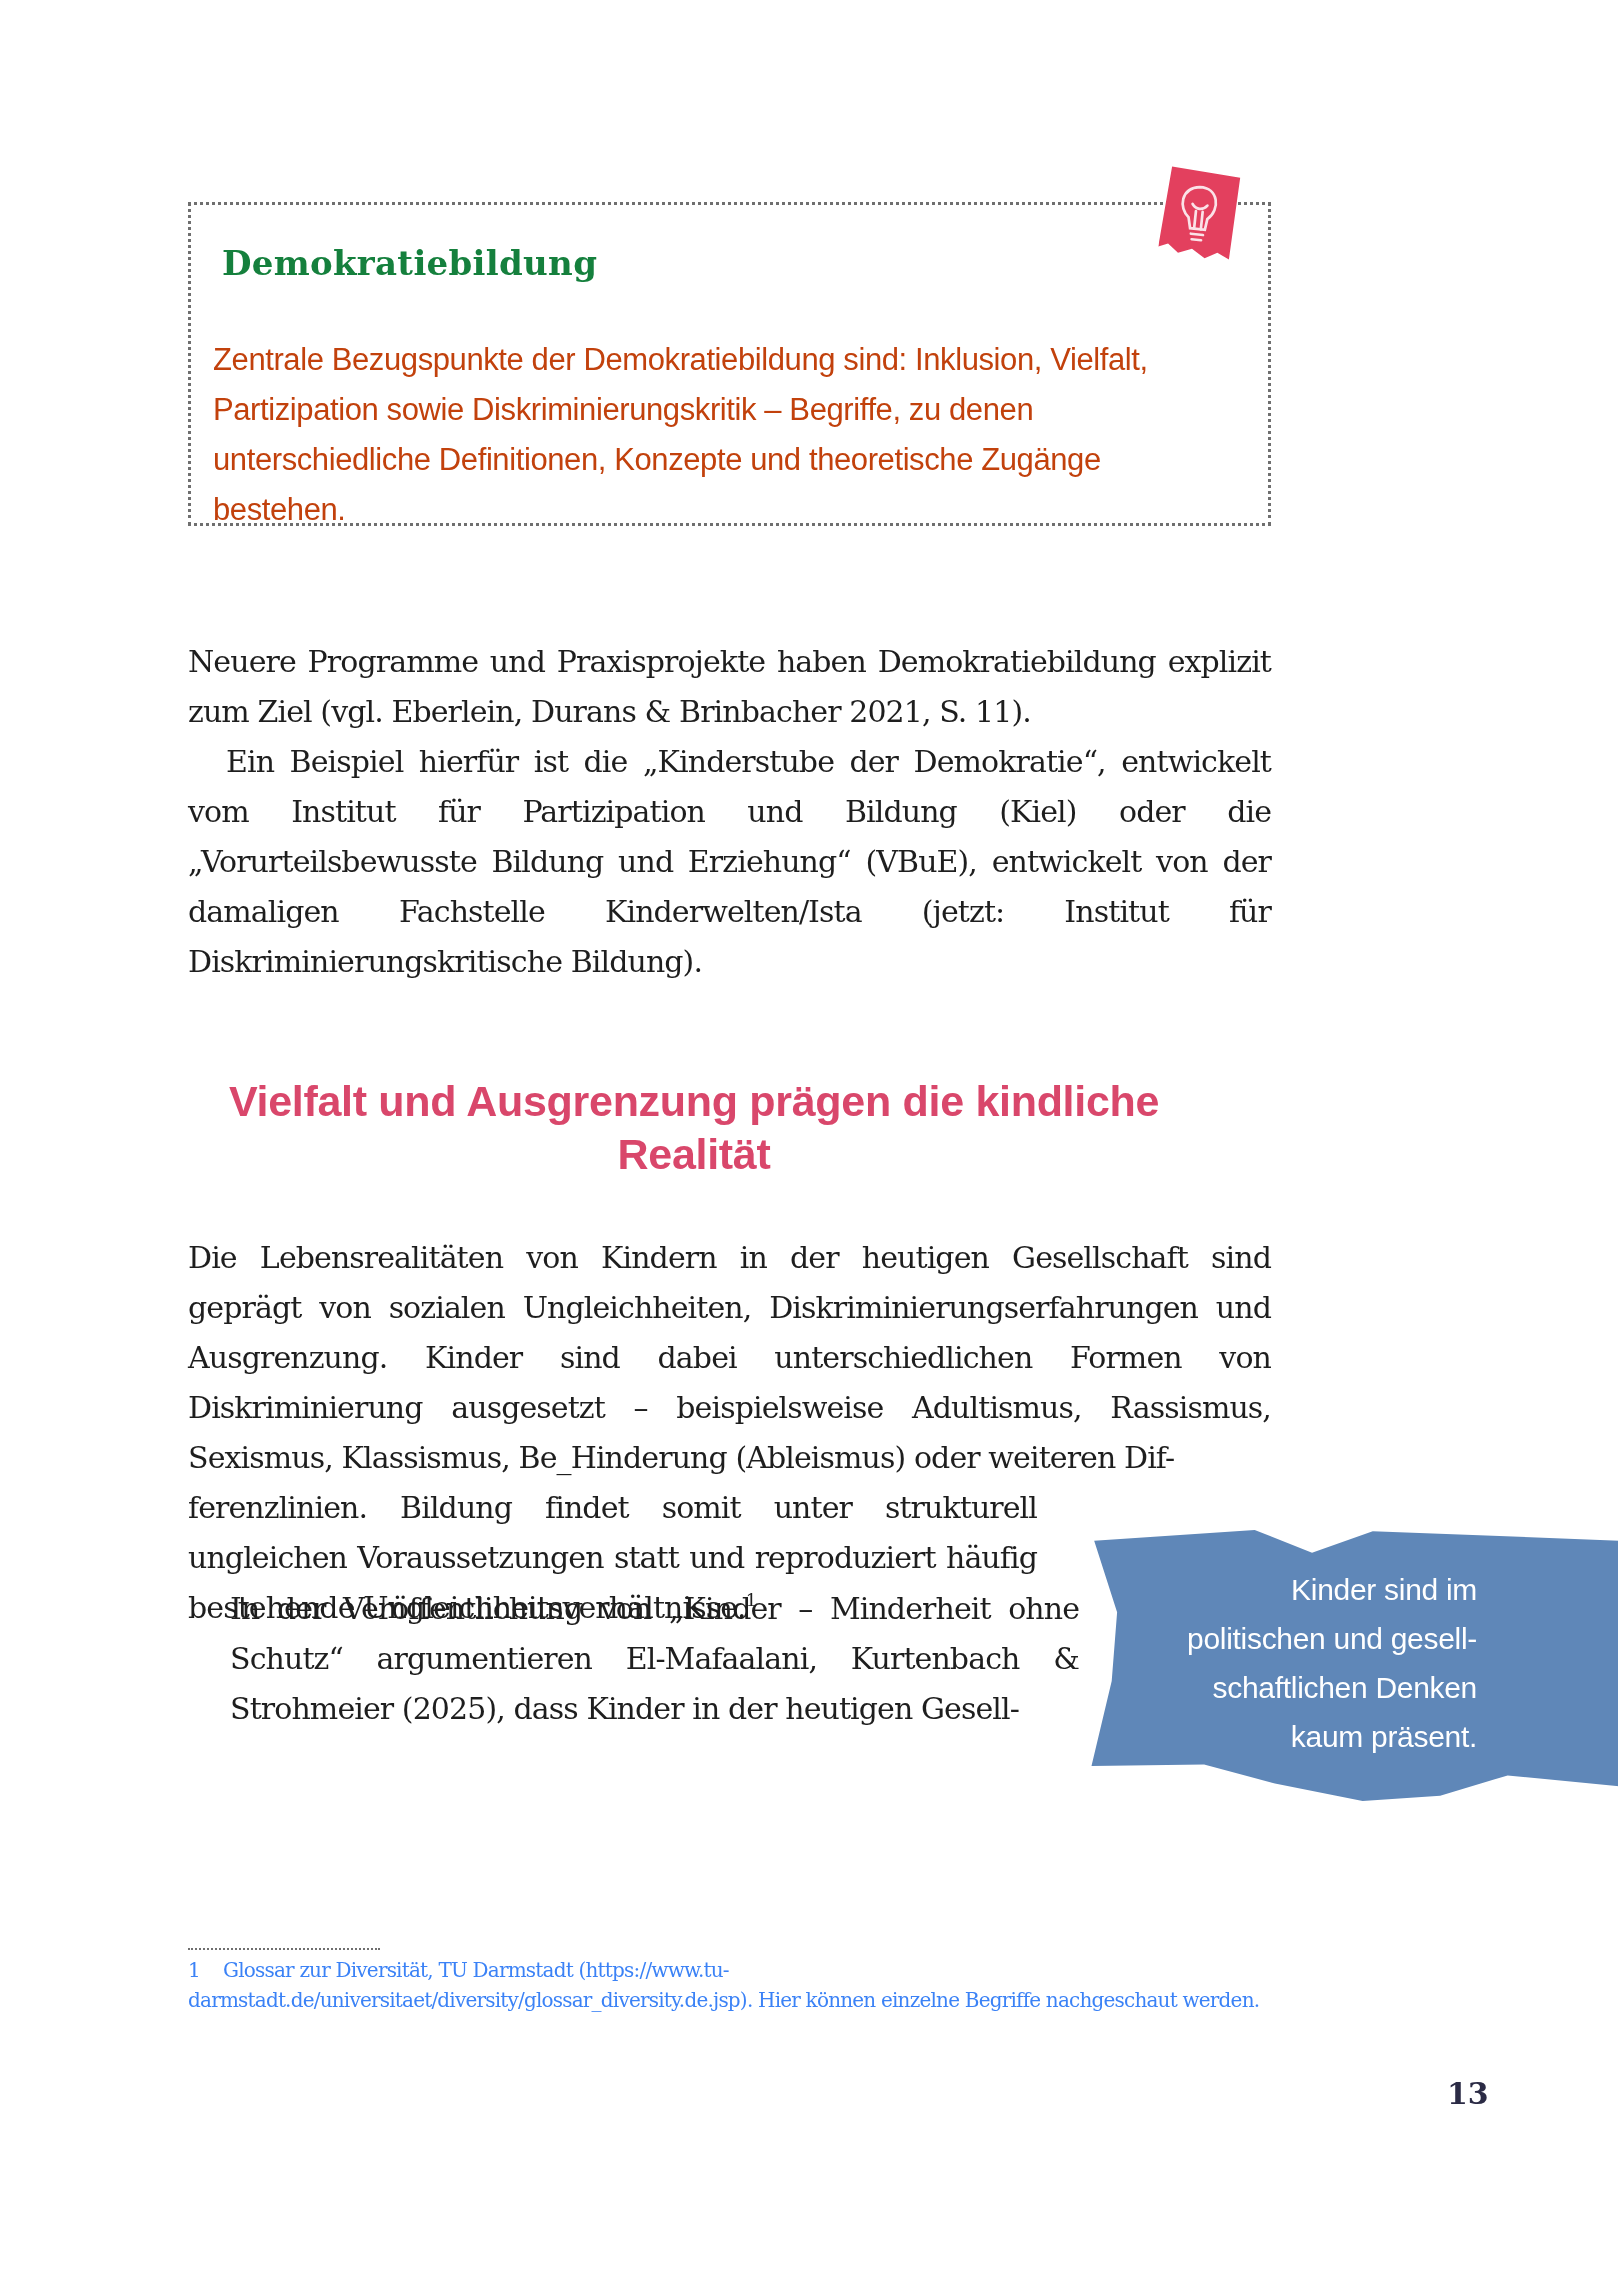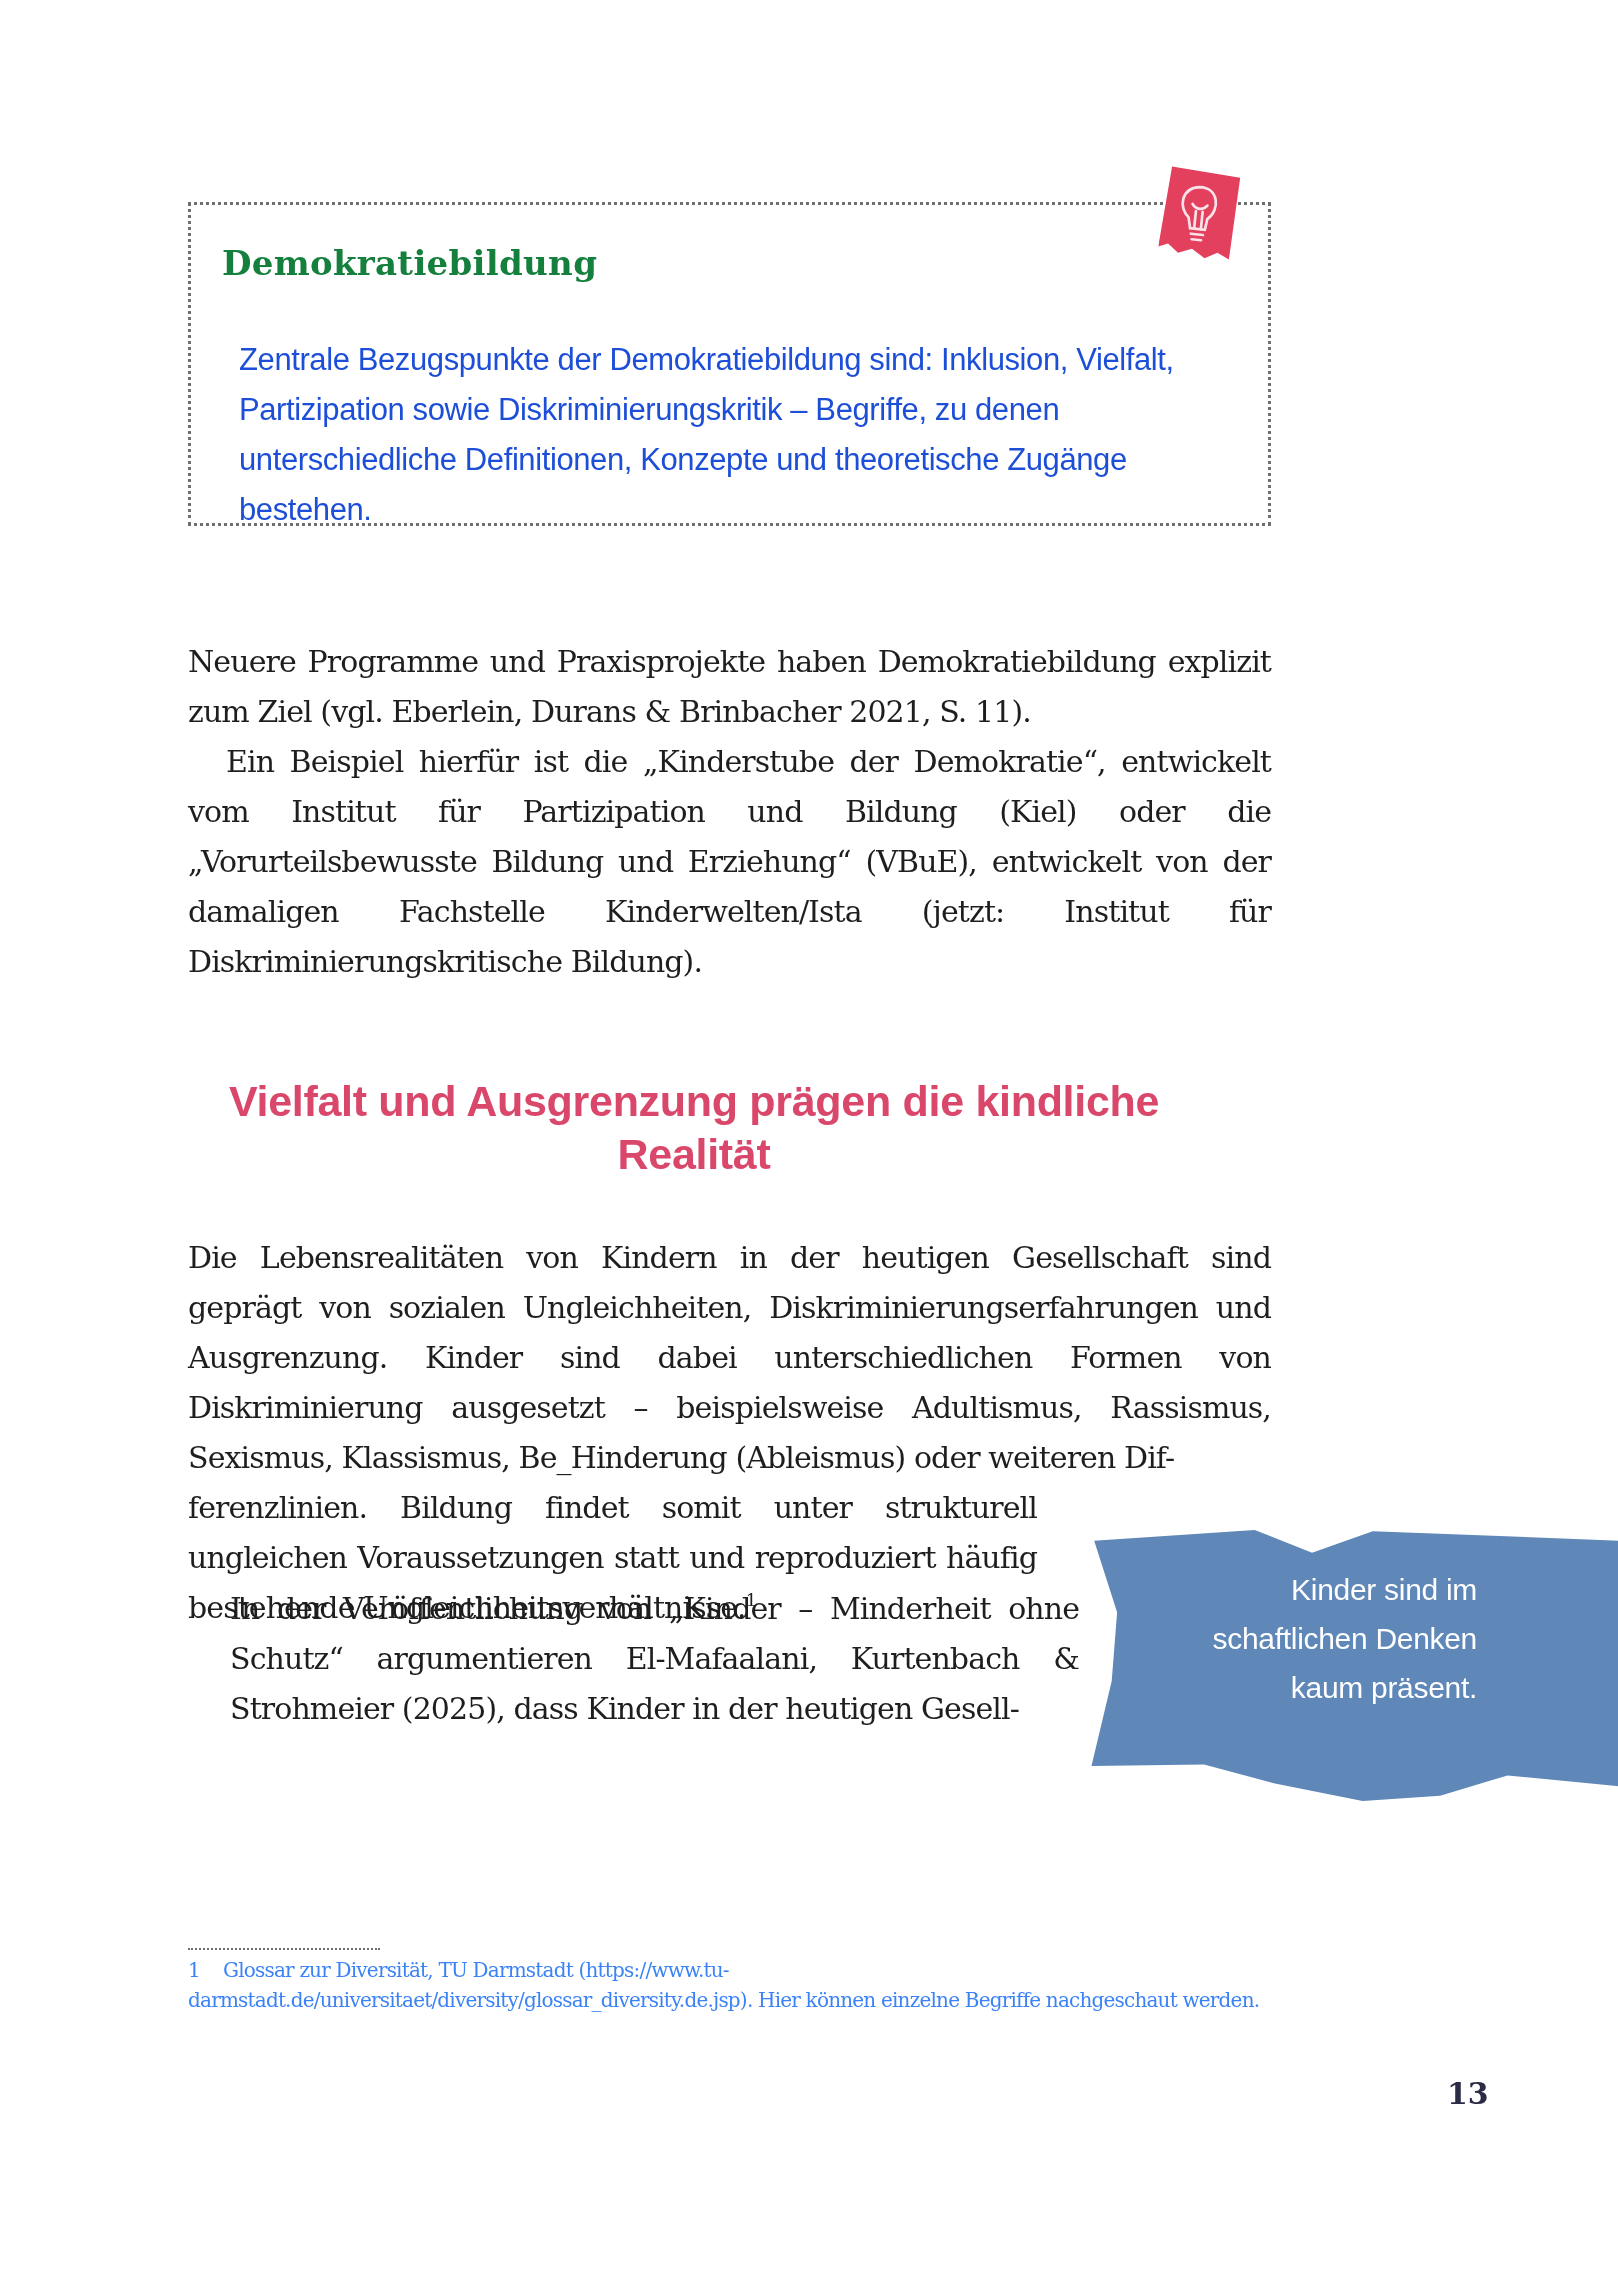--- a/index.html
+++ b/index.html
@@ -30,27 +30,27 @@
       left: 31px;
       top: 38px;
       font-family: "DejaVu Serif", "Liberation Serif", serif;
       font-weight: bold;
       font-size: 34px;
       color: #15803d;
       letter-spacing: 0.3px;
     }
     .info-text {
       position: absolute;
-      left: 48px;
+      left: 22px;
       top: 130px;
       width: 1025px;
       font-family: "Liberation Sans", "DejaVu Sans", sans-serif;
       font-size: 31px;
       line-height: 50px;
-      color: #1d4ed8;
+      color: #c2410c;
       letter-spacing: -0.4px;
     }
     .bulb-tag {
       position: absolute;
       left: 1162px;
       top: 167px;
       width: 77px;
       height: 92px;
       transform: rotate(6deg);
     }
@@ -189,20 +189,21 @@
 
 <div class="body-text narrow" style="top: 1584px; margin-left: 42px;">In der Veröffentlichung von „Kinder – Minderheit ohne Schutz“ argumentieren El-Mafaalani, Kurtenbach &amp; Strohmeier (2025), dass Kinder in der heutigen Gesell-</div>
 
 <div class="callout">
   <svg width="533" height="317" viewBox="0 0 790 470">
     <path d="M12 44 L250 28 L335 62 L425 30 L790 44 L790 408 L625 392 L525 422 L410 430 L280 404 L175 376 L8 378 L38 252 L46 150 Z" fill="#5f87b8"></path>
   </svg>
 </div>
 <div class="callout-text">
   <div>Kinder sind im</div>
+  <div>politischen und gesell-</div>
   <div>schaftlichen Denken</div>
   <div>kaum präsent.</div>
 </div>
 
 <div class="footnote-rule"></div>
 <div class="footnote">
   <span class="fn-num">1</span><span>Glossar zur Diversität, TU Darmstadt (https://www.tu-darmstadt.de/universitaet/diversity/glossar_diversity.de.jsp). Hier können einzelne Begriffe nachgeschaut werden.</span>
 </div>
 
 <div class="page-number">13</div>

